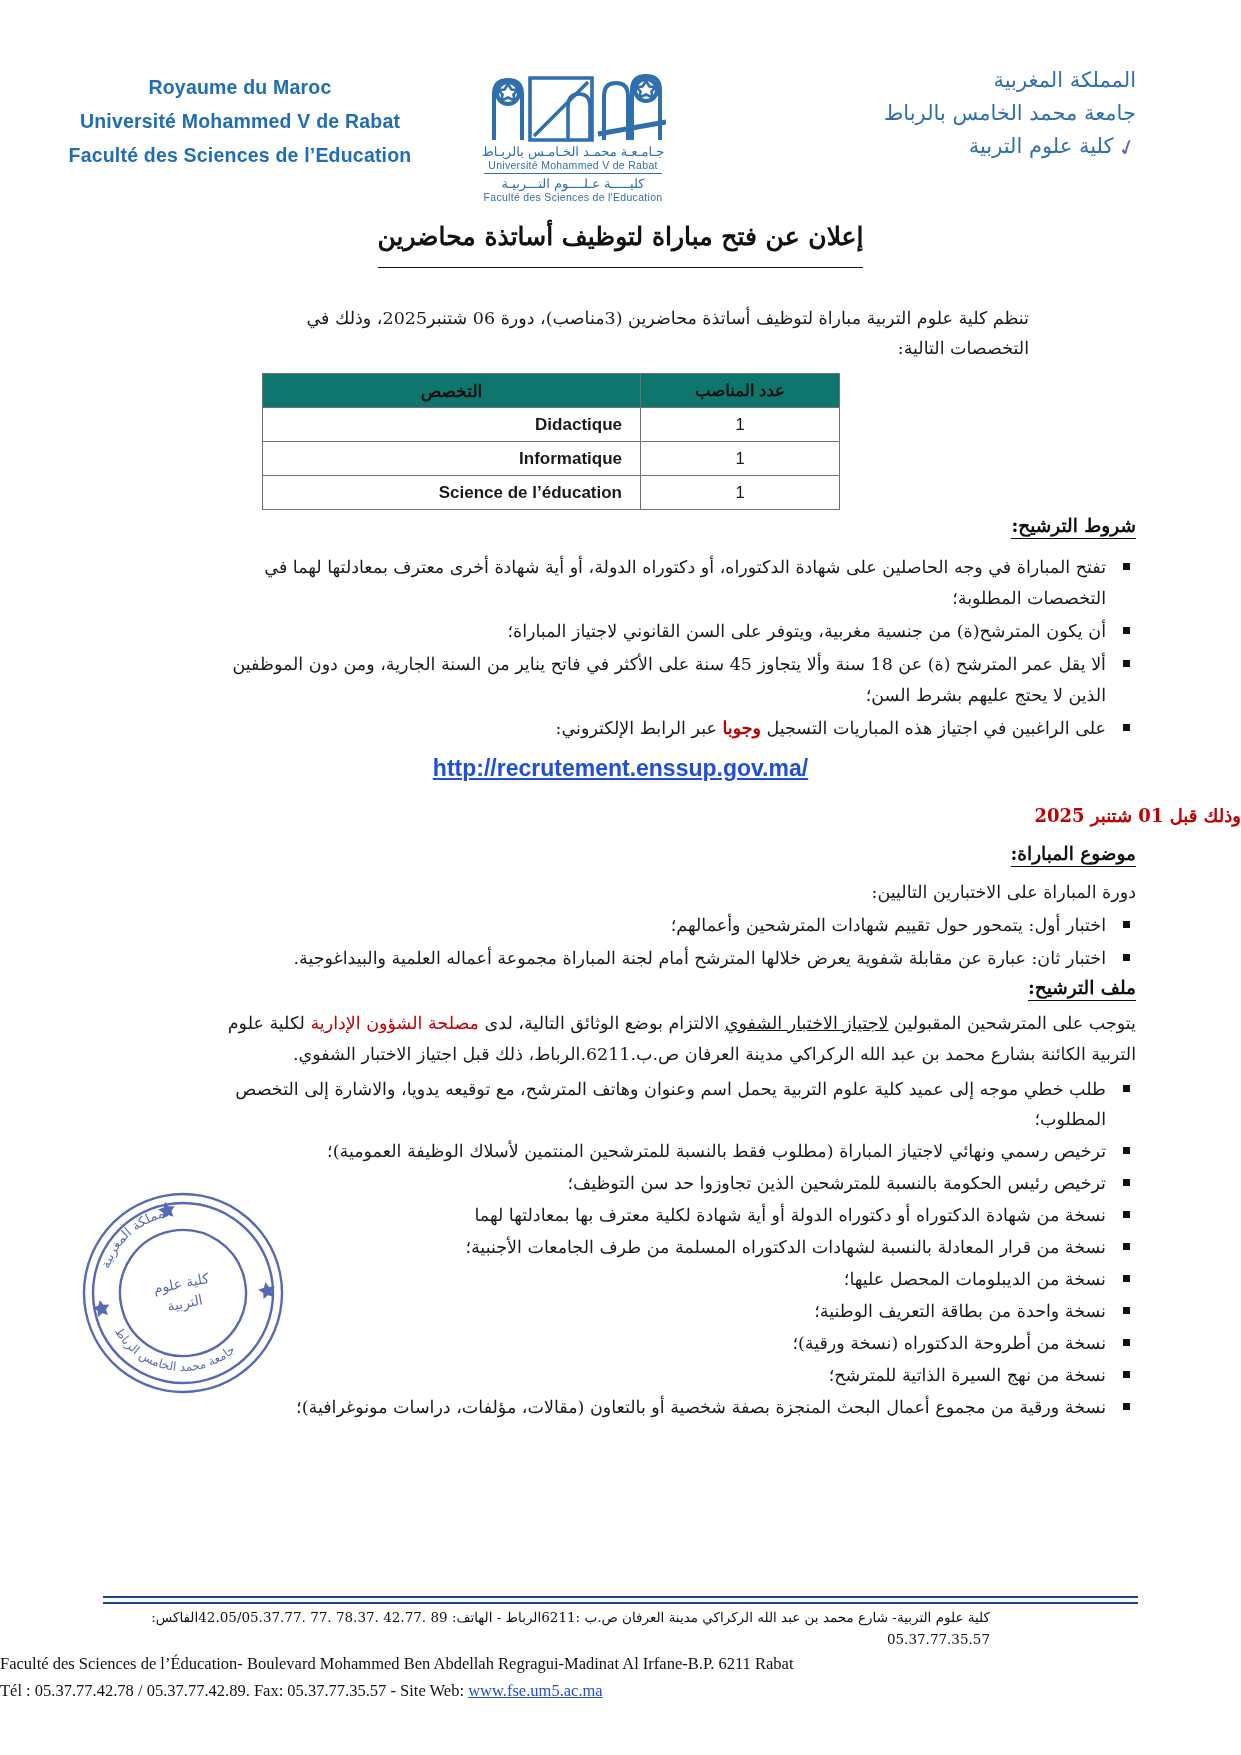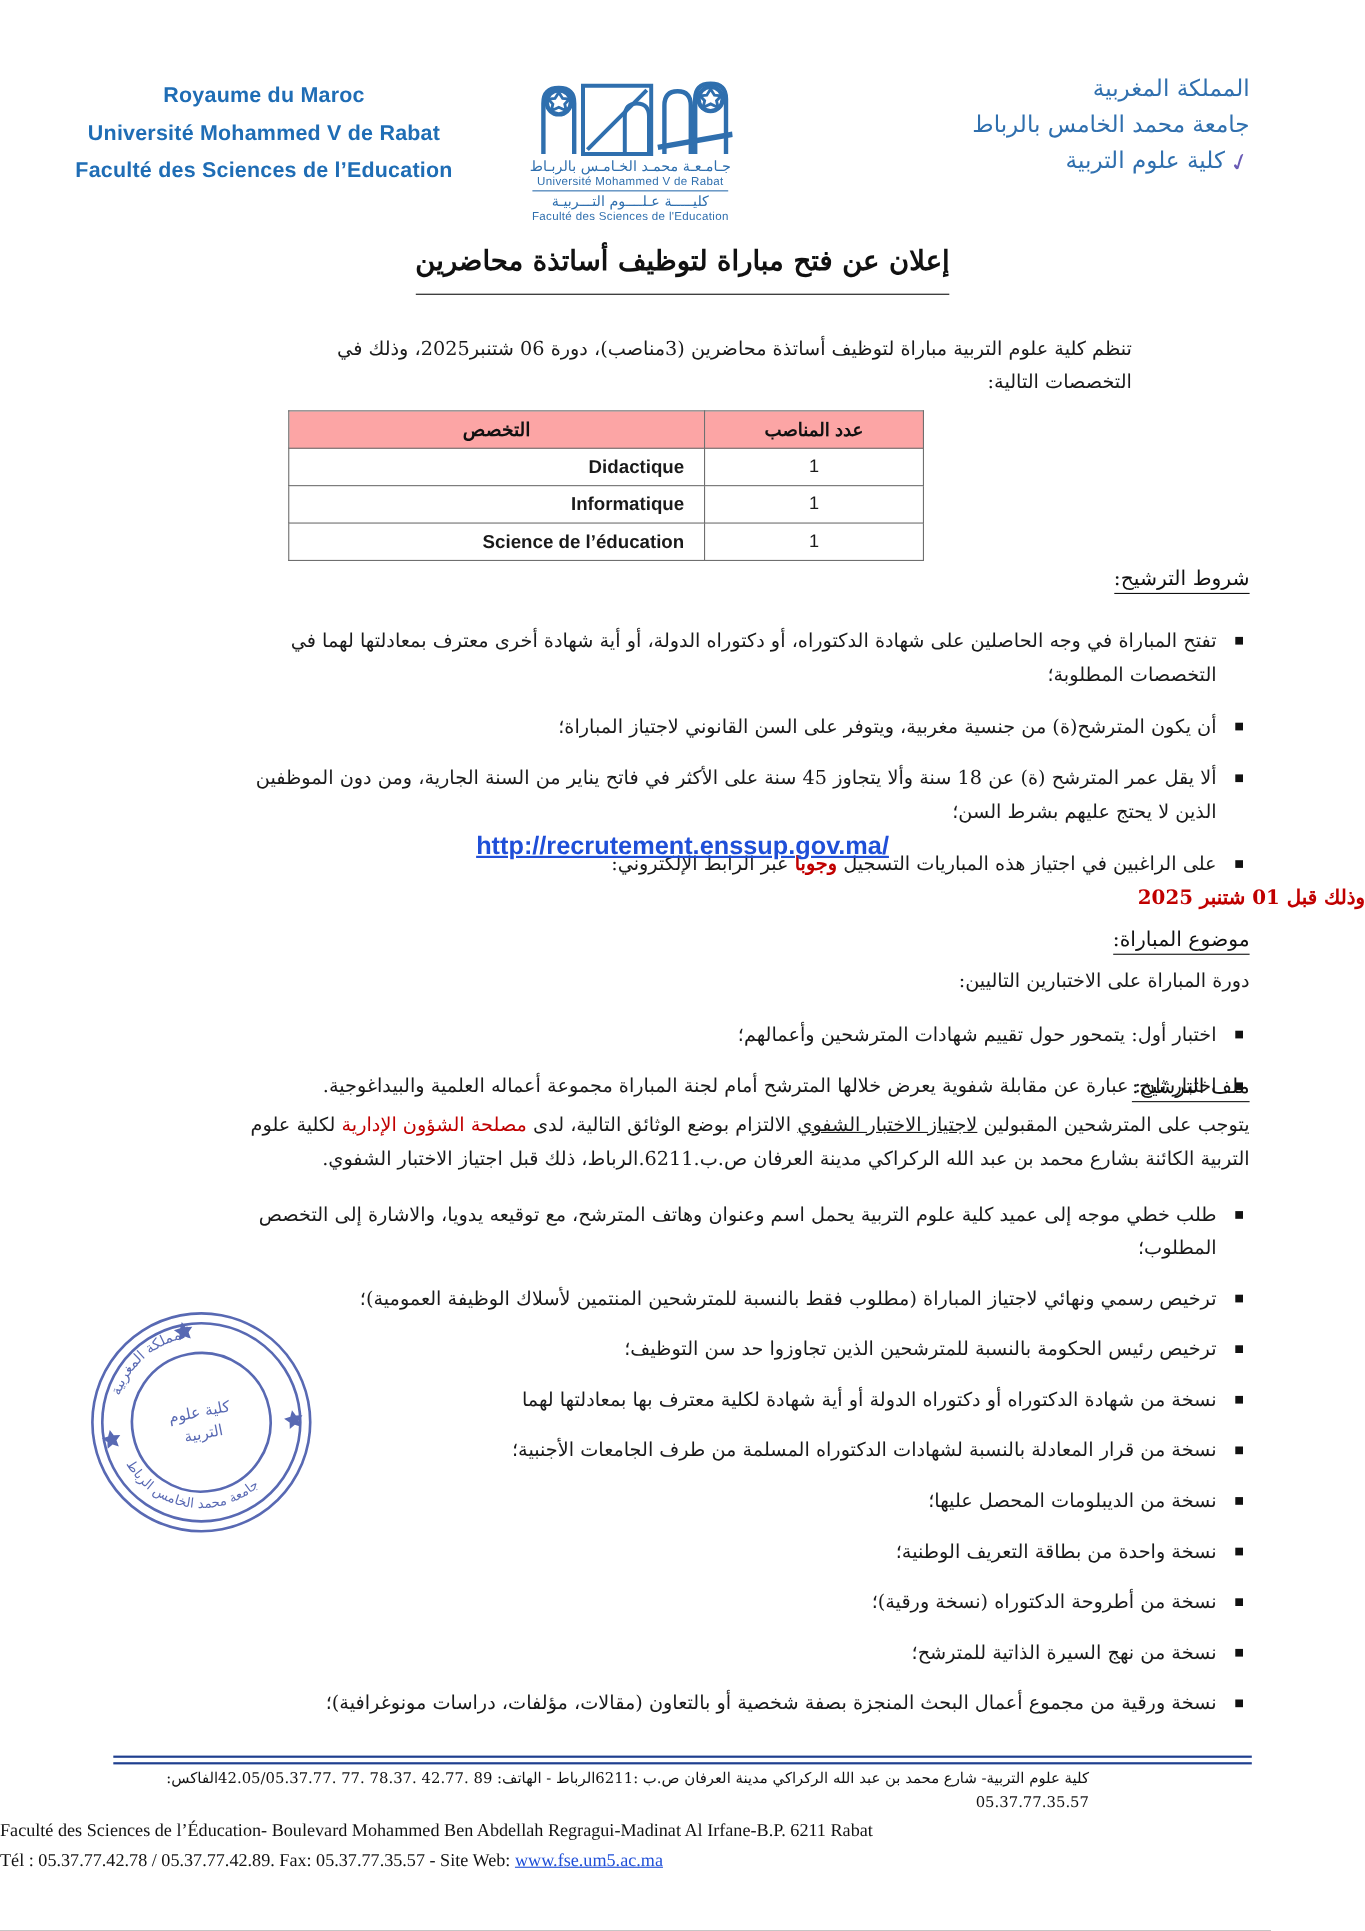--- a/index.html
+++ b/index.html
@@ -129,21 +129,21 @@
     width: 578px;
     border-collapse: collapse;
     direction: rtl;
   }
   .spec-table th, .spec-table td {
     border: 1px solid #6f6f6f;
     height: 31px;
     font-size: 17px;
   }
   .spec-table thead th {
-    background: #fca5a5;
+    background: #0f766e;
     font-family: "DejaVu Serif", serif;
     font-weight: bold;
     text-align: center;
     color: #111;
   }
   .spec-table th.col-count, .spec-table td.col-count {
     width: 196px;
     text-align: center;
     font-family: "Liberation Sans", sans-serif;
     font-size: 16.5px;
@@ -162,21 +162,21 @@
     text-align: right;
     padding-right: 8px;
   }
 
   
   .sec-head {
     position: absolute;
     right: 105px;
     direction: rtl;
     font-family: "DejaVu Serif", "Liberation Serif", serif;
-    font-weight: normal;
+    font-weight: bold;
     font-size: 18.5px;
     color: #111;
   }
   .sec-head span { border-bottom: 1.4px solid #111; padding-bottom: 2px; }
 
   
   .blist {
     position: absolute;
     direction: rtl;
     text-align: right;
@@ -184,21 +184,20 @@
     font-size: 17.5px;
     line-height: 31px;
     list-style: none;
     margin: 0;
     padding: 0;
   }
   .blist li {
     position: relative;
     padding-right: 30px;
     margin-bottom: 2px;
-    margin-top: 16px;
   }
   .blist li .bullet {
     position: absolute;
     right: 6px;
     top: 11px;
     width: 7px;
     height: 7px;
     background: #111;
   }
   .red { color: #c00000; font-weight: bold; }

